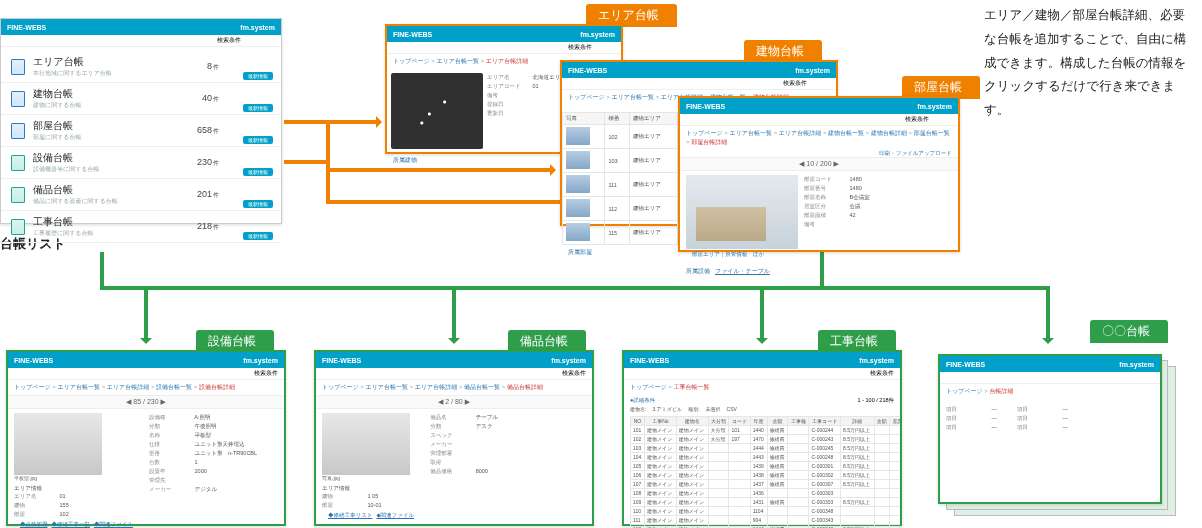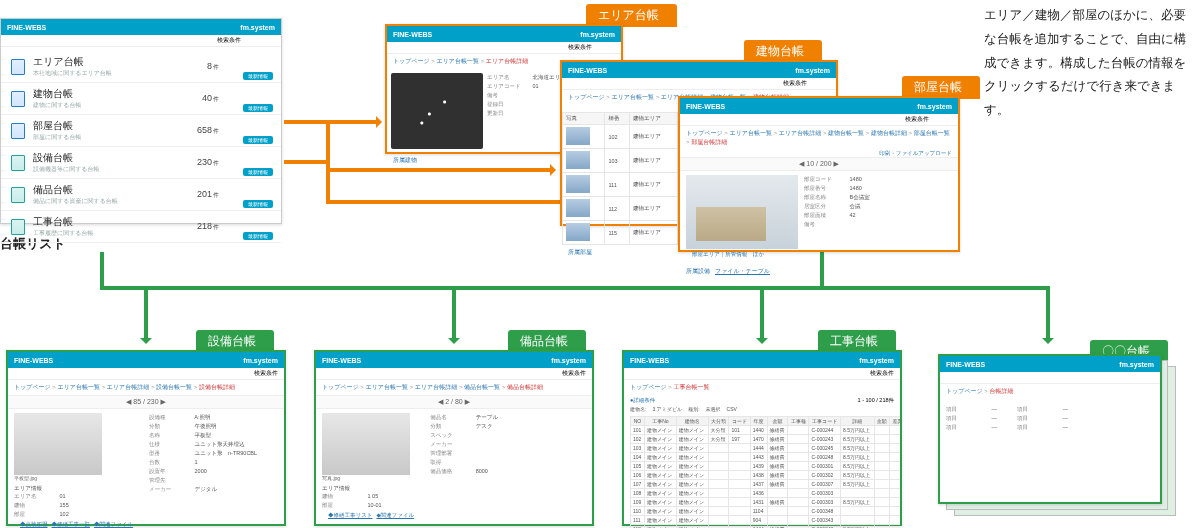--- a/index.html
+++ b/index.html
@@ -98,21 +98,21 @@
 
   
   .hdr-icons { display: flex; gap: 3px; }
   .hdr-icons i { width: 8px; height: 8px; background: #fff; border-radius: 2px; display: inline-block; }
 
   a.link { color:#2b76b0; text-decoration: underline; }
 </style>
 </head>
 <body>
 
-<p class="caption">エリア／建物／部屋のほかに、必要な台帳を追加することで、自由に構成できます。構成した台帳の情報をクリックするだけで行き来できます。</p>
+<p class="caption">エリア／建物／部屋台帳詳細、必要な台帳を追加することで、自由に構成できます。構成した台帳の情報をクリックするだけで行き来できます。</p>
 <div class="list-label">台帳リスト</div>
 
 <div id="ledger-list" class="win">
   <div class="win-hdr">
     <span>FINE-WEBS</span>
     <span class="hdr-icons">fm.system</span>
   </div>
   <div class="win-sub">
     <span>検索条件</span>
     <div class="hdr-icons">
@@ -178,21 +178,21 @@
       </div>
     </div>
 </div>
 
 <div class="tab tab-o" style="top:4px; left:586px;">エリア台帳</div>
 <div class="tab tab-o" style="top:40px; left:744px;">建物台帳</div>
 <div class="tab tab-o" style="top:76px; left:902px;">部屋台帳</div>
 <div class="tab tab-g" style="top:330px; left:196px;">設備台帳</div>
 <div class="tab tab-g" style="top:330px; left:508px;">備品台帳</div>
 <div class="tab tab-g" style="top:330px; left:818px;">工事台帳</div>
-<div class="tab tab-g" style="top:340px; left:1090px;">〇〇台帳</div>
+<div class="tab tab-g" style="top:320px; left:1090px;">〇〇台帳</div>
 
 <div class="arrow o-h o-head" style="top:120px; left:284px; width:96px;"></div>
 <div class="arrow o-h" style="top:160px; left:284px; width:44px;"></div>
 <div class="arrow" style="top:120px; left:326px; width:4px; height:84px; background:#f08100;"></div>
 <div class="arrow o-h o-head" style="top:168px; left:326px; width:228px;"></div>
 <div class="arrow o-h o-head" style="top:200px; left:326px; width:346px;"></div>
 
 <div class="arrow g-h" style="top:286px; left:100px; width:948px;"></div>
 <div class="arrow g-v" style="top:252px; left:100px; height:34px;"></div>
 <div class="arrow g-v" style="top:252px; left:820px; height:38px;"></div>

